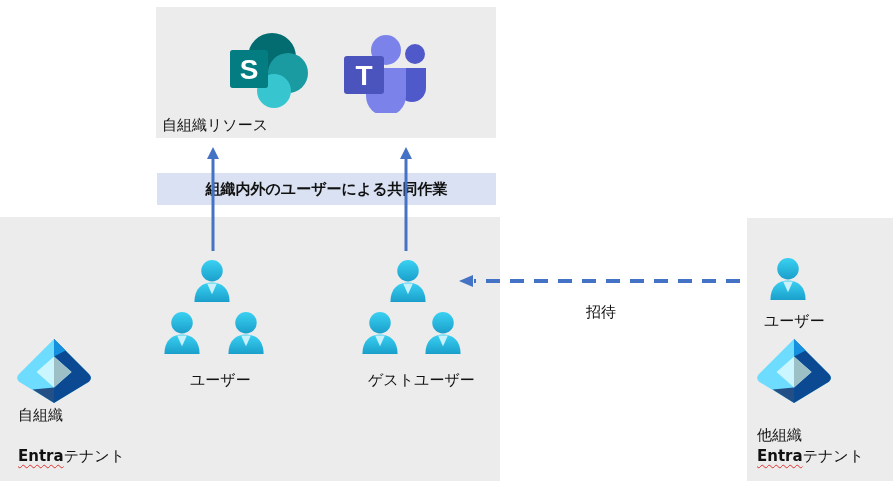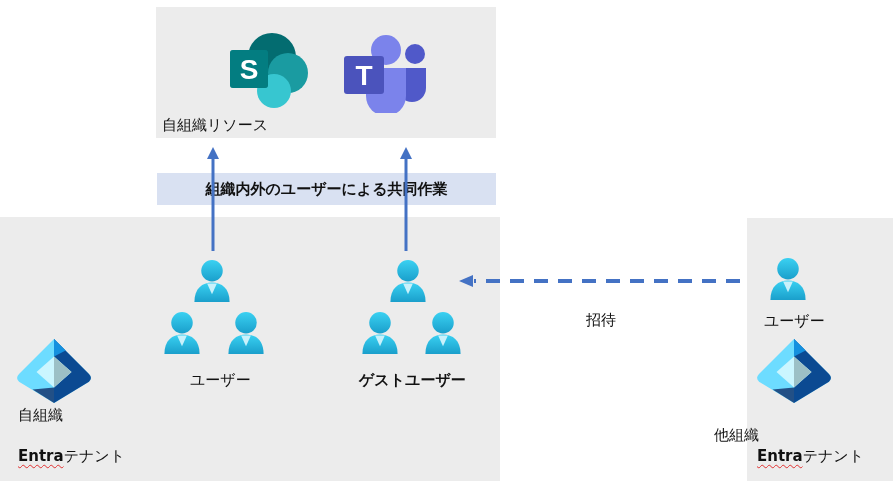--- a/index.html
+++ b/index.html
@@ -96,44 +96,44 @@
   <svg class="icon" style="left:388px;top:259px;" width="40" height="43">
       <use href="#user"></use>
     </svg>
   <svg class="icon" style="left:360px;top:311px;" width="40" height="43">
       <use href="#user"></use>
     </svg>
   <svg class="icon" style="left:423px;top:311px;" width="40" height="43">
       <use href="#user"></use>
     </svg>
 </div>
-<div class="label" style="left:359px;top:370px;font-weight:bold;">ゲストユーザー</div>
+<div class="label" style="left:368px;top:370px;">ゲストユーザー</div>
 
 <svg width="0" height="0" style="position:absolute">
   <defs>
     <symbol id="entra" viewBox="0 0 80 70">
       <path d="M40 2 L76 38 Q80 42 76 46 L40 68 L4 46 Q0 42 4 38 Z" fill="#6ddcff"></path>
       <path d="M40 2 L76 38 Q80 42 76 46 L40 68 Z" fill="#0b4a92"></path>
       <path d="M40 2 L52 14 L40 20 Z" fill="#1490df"></path>
       <path d="M40 52 L40 68 L18 54 Z" fill="#225086"></path>
       <path d="M40 20 L58 36 L40 52 L22 36 Z" fill="#cbf6ff"></path>
       <path d="M40 20 L58 36 L40 52 Z" fill="#9cc0c6"></path>
     </symbol>
   </defs>
 </svg>
 
 <svg class="icon" style="left:15px;top:337px;" width="78" height="68">
     <use href="#entra"></use>
   </svg>
 <div class="label" style="left:18px;top:405px;">自組織</div>
 <div class="label" style="left:18px;top:446px;"><span class="entra-en">Entra</span><span>テナント</span></div>
 
-<div class="label" style="left:586px;top:310px;">招待</div>
+<div class="label" style="left:586px;top:302px;">招待</div>
 
 <svg class="icon" style="left:768px;top:257px;" width="40" height="43">
     <use href="#user"></use>
   </svg>
 <div class="label" style="left:764px;top:311px;">ユーザー</div>
 <svg class="icon" style="left:755px;top:337px;" width="78" height="68">
     <use href="#entra"></use>
   </svg>
-<div class="label" style="left:714px;top:425px;">他組織</div>
+<div class="label" style="left:757px;top:425px;">他組織</div>
 <div class="label" style="left:757px;top:446px;"><span class="entra-en">Entra</span><span>テナント</span></div>
 
 </body></html>

